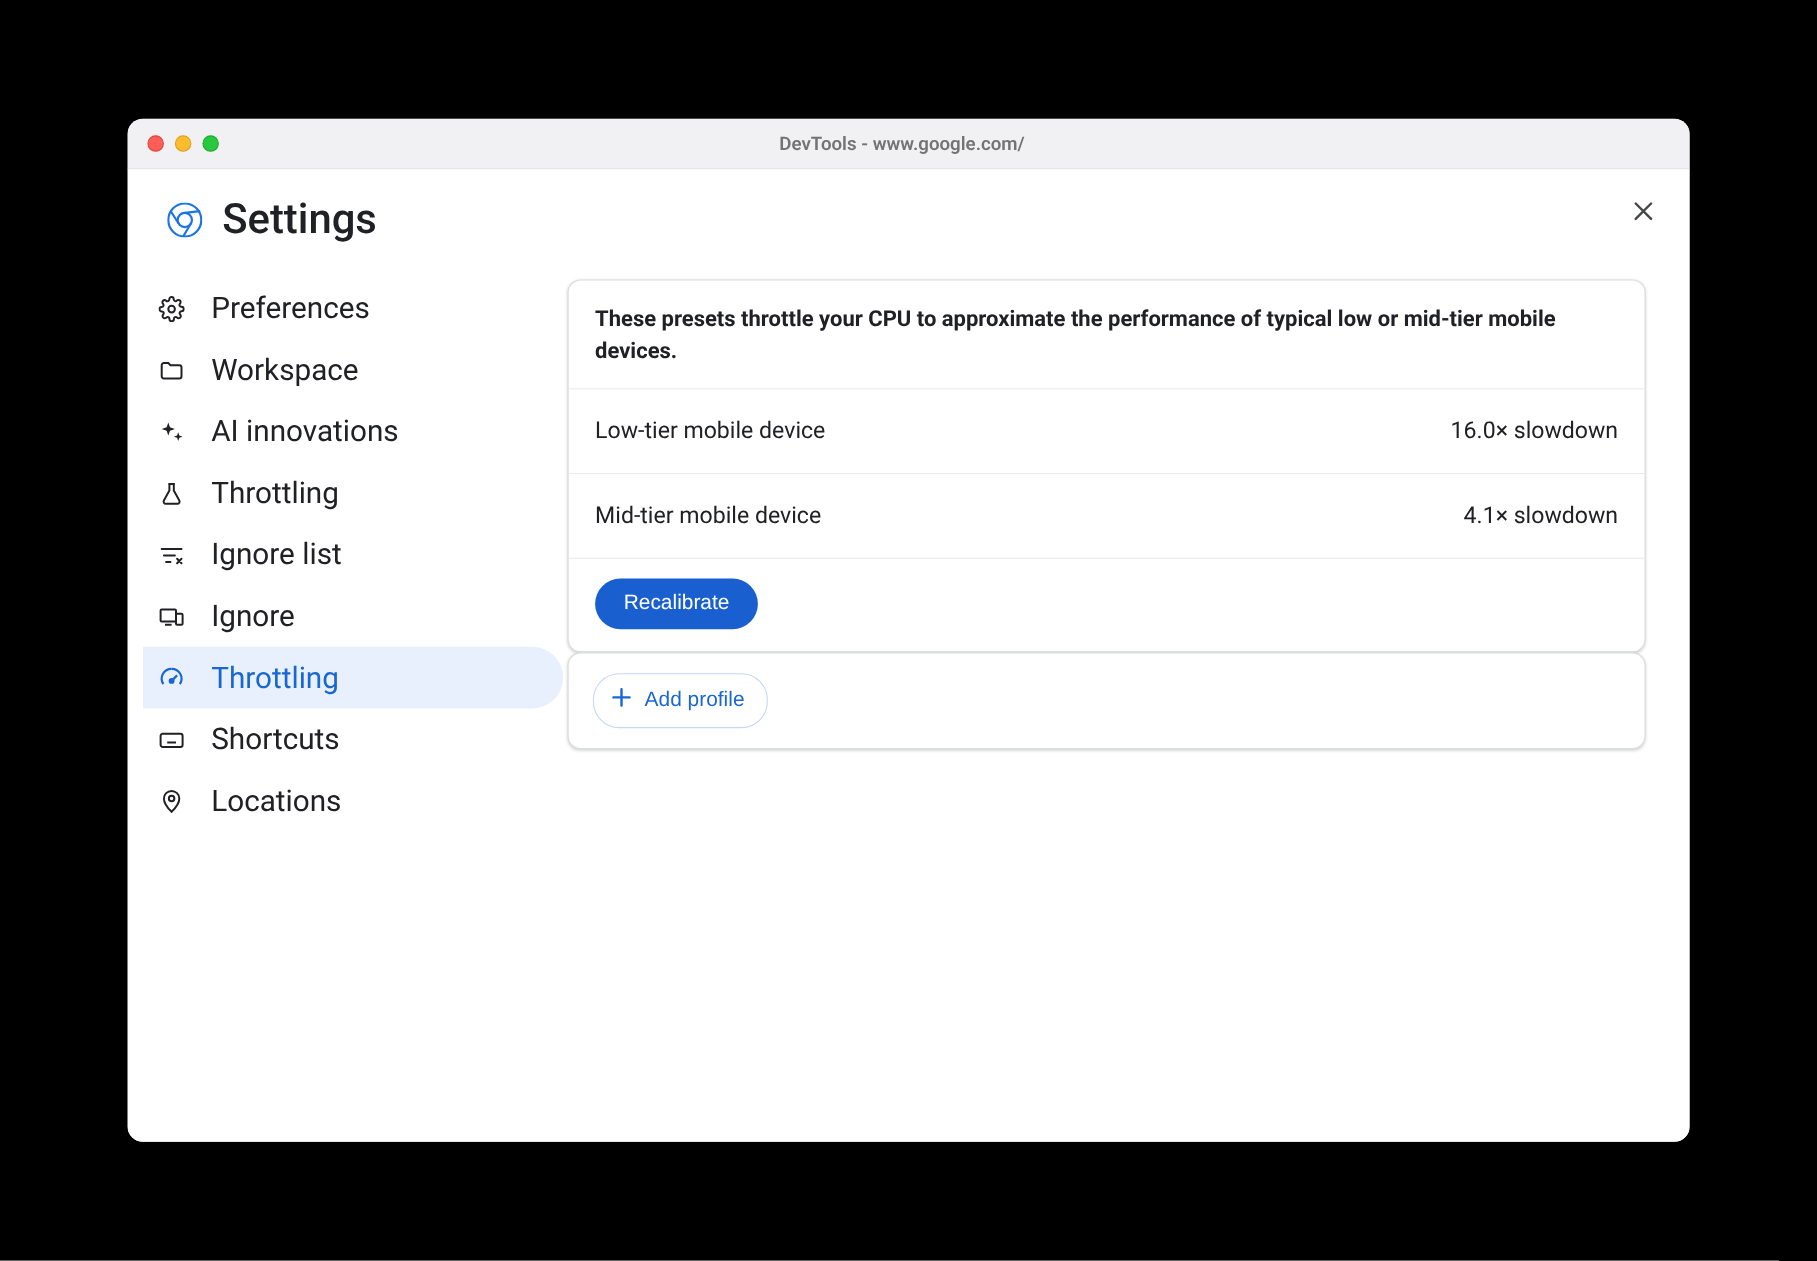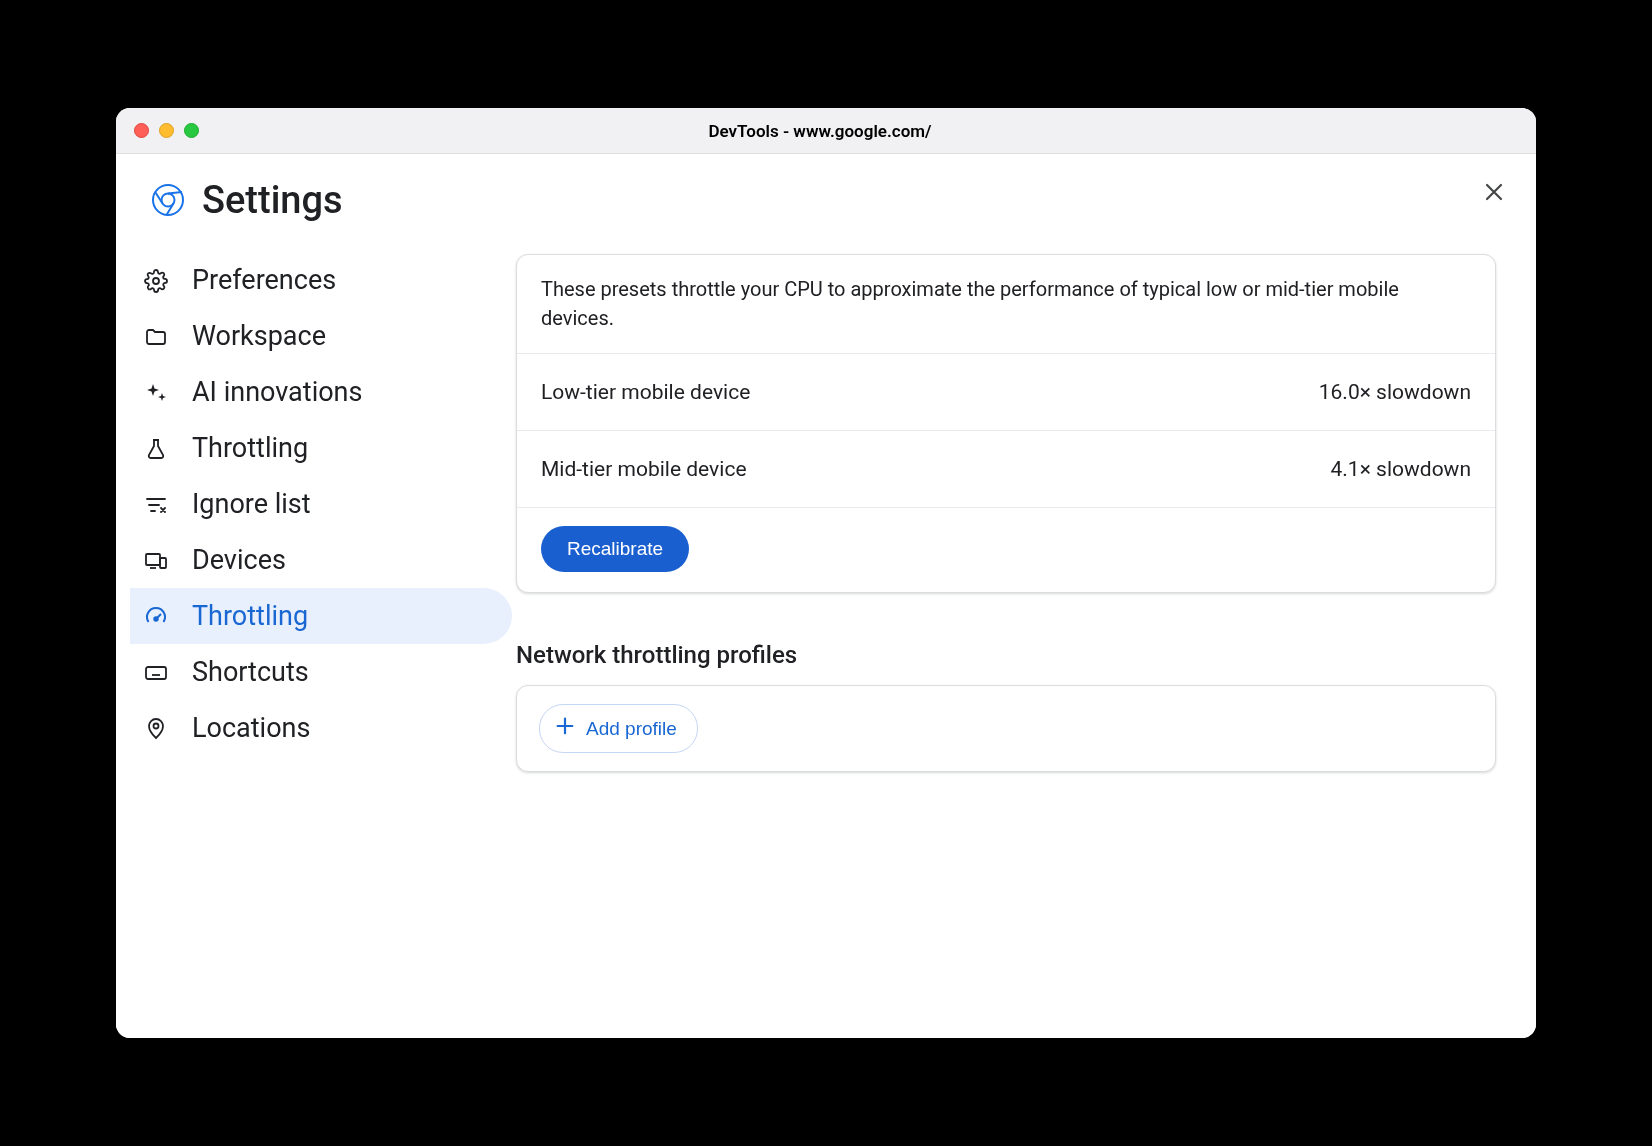--- a/index.html
+++ b/index.html
@@ -40,21 +40,21 @@
     }
     .light.red { background: #ff5f57; border: 0.5px solid #e0443e; }
     .light.yellow { background: #febc2e; border: 0.5px solid #dea123; }
     .light.green { background: #28c840; border: 0.5px solid #1dad2b; }
     .window-title {
       position: absolute;
       left: 0; right: 12px;
       text-align: center;
       font-size: 17px;
       font-weight: 600;
-      color: #000000;
+      color: #737373;
       pointer-events: none;
     }
     .content {
       flex: 1;
       display: flex;
       position: relative;
       background: #fff;
     }
     .close-x {
       position: absolute;
@@ -118,20 +118,21 @@
       border-radius: 12px;
       box-shadow: 0 1px 3px rgba(60,64,67,0.12), 0 1px 2px rgba(60,64,67,0.08);
       overflow: hidden;
     }
     .card-desc {
       padding: 20px 24px;
       font-size: 20px;
       color: #202124;
       line-height: 1.45;
       border-bottom: 1px solid #e8eaed;
+      font-weight: bold;
     }
     .preset-row {
       display: flex;
       justify-content: space-between;
       align-items: flex-end;
       padding: 26px 24px;
       font-size: 21px;
       color: #202124;
       border-bottom: 1px solid #e8eaed;
     }
@@ -258,21 +259,21 @@
           <span>Ignore list</span>
         </li>
         <li class="nav-item">
           <span class="icon">
             <svg viewBox="0 0 24 24" fill="none" stroke="currentColor" stroke-width="1.8">
                 <rect x="2" y="5" width="14" height="11" rx="1"></rect>
                 <path d="M6 19h6"></path>
                 <rect x="16" y="9" width="6" height="10" rx="1"></rect>
               </svg>
           </span>
-          <span>Devices</span>
+          <span>Ignore</span>
         </li>
         <li class="nav-item active">
           <span class="icon">
             <svg viewBox="0 0 24 24" fill="none" stroke="currentColor" stroke-width="2">
                 <path d="M12 3a9 9 0 0 0-7.5 14"></path>
                 <path d="M12 3a9 9 0 0 1 7.5 14"></path>
                 <circle cx="12" cy="14" r="1.7" fill="currentColor"></circle>
                 <path d="M12 14l5-5"></path>
               </svg>
           </span>
@@ -308,21 +309,20 @@
         </div>
         <div class="preset-row">
           <span>Mid-tier mobile device</span>
           <span class="value">4.1× slowdown</span>
         </div>
         <div class="card-actions">
           <button class="btn-primary">Recalibrate</button>
         </div>
       </div>
 
-      <h2 class="section2-title">Network throttling profiles</h2>
       <div class="card2">
         <button class="btn-outline">
           <span>
             <svg viewBox="0 0 24 24" fill="none" stroke="#1967d2" stroke-width="2.4" stroke-linecap="round">
                 <path d="M12 4v16M4 12h16"></path>
               </svg>
           </span>
           <span>Add profile</span>
         </button>
       </div>

